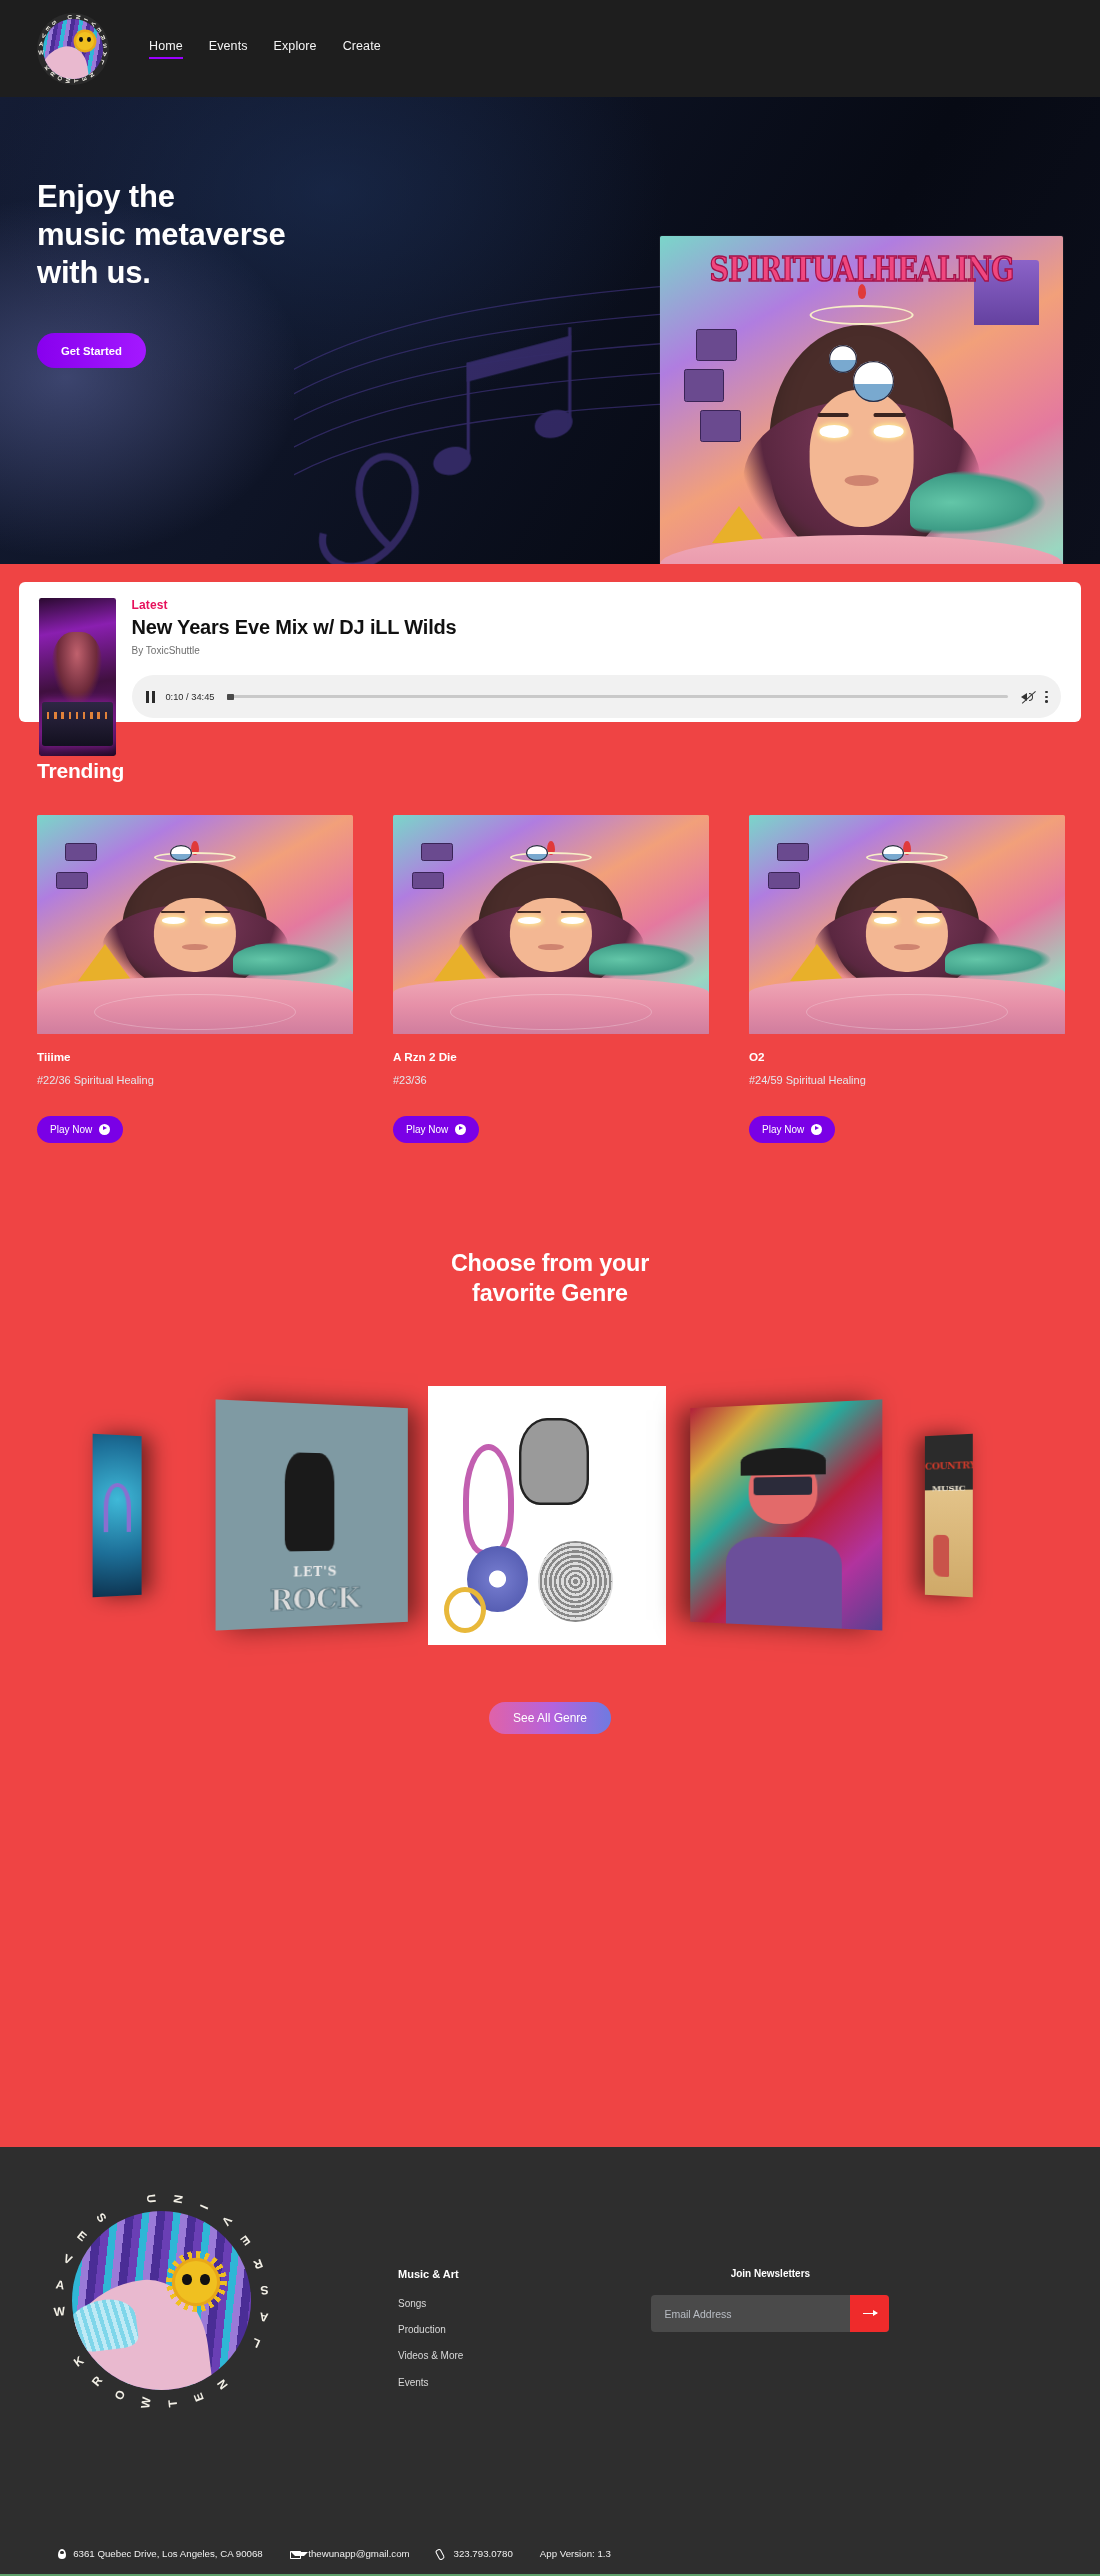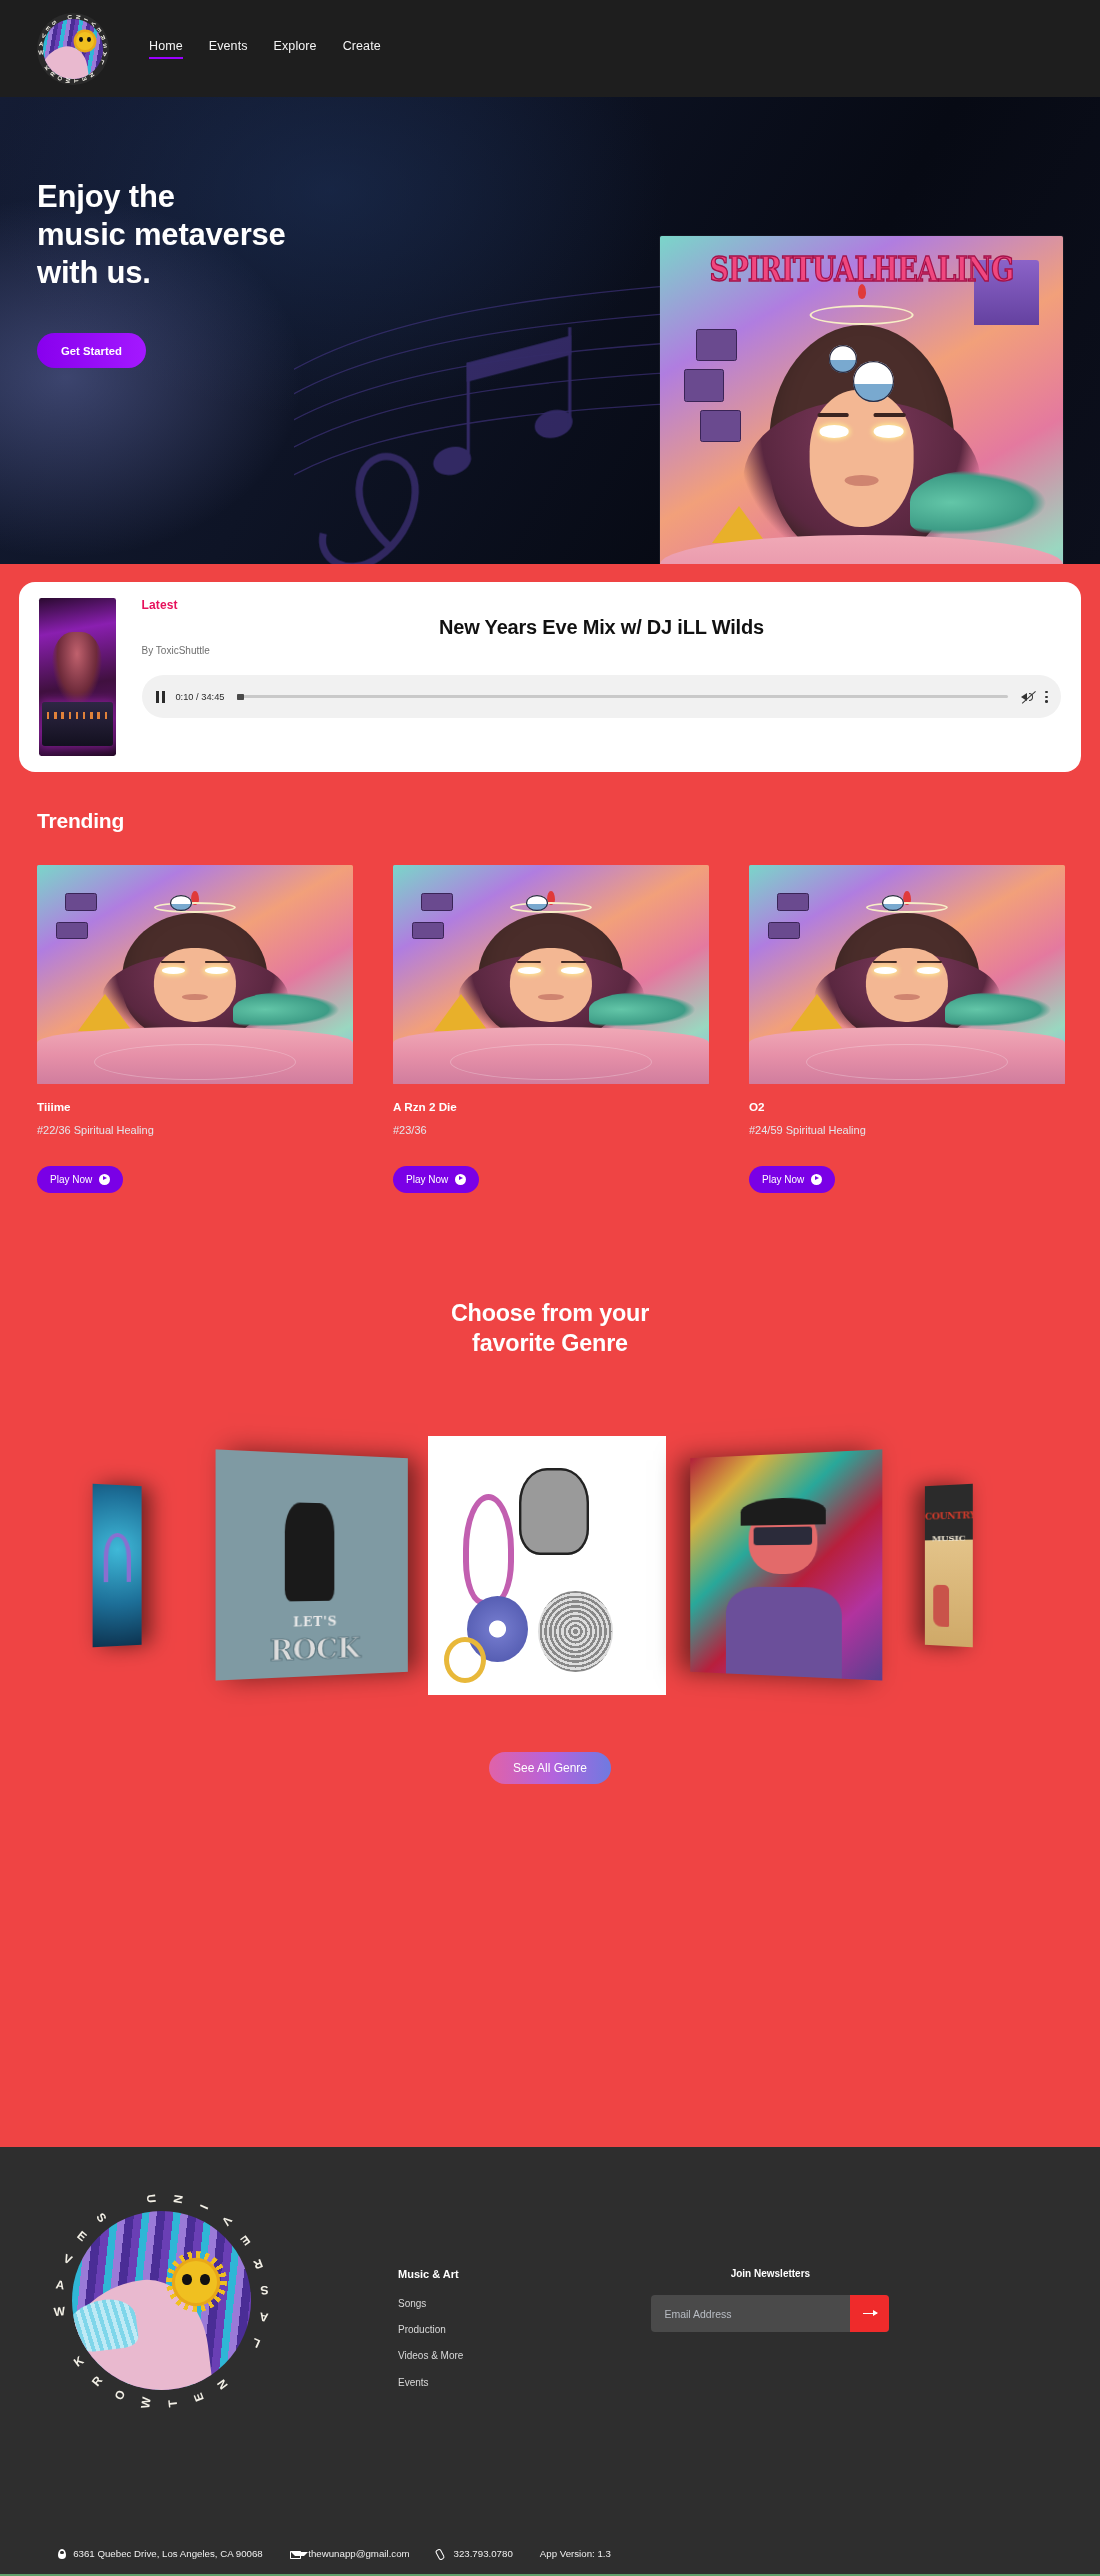--- a/index.html
+++ b/index.html
@@ -167,22 +167,22 @@
     border-radius: 50% 20% 50% 20%;
   }
   .album .castle {
     position:absolute; right:6%; top:6%; width:16%; height:16%;
     background: linear-gradient(180deg,#8b63c8,#6441a0); border-radius:3.2px 3.2px 0 0;
   }
 
   
   .player-wrap { padding: 17.7px 19.3px 0 19.3px; }
   .player-card {
-    background:#fff; border-radius:16px; padding: 16px 19.3px 17.7px 19.3px;
-    display:flex; gap:26px; height: 190px; align-items: flex-start;
+    background:#fff; border-radius:6px; padding: 16px 19.3px 17.7px 19.3px;
+    display:flex; gap:16px; height: 140px; align-items: flex-start;
   }
   .player-thumb {
     width:77px; height:158px; flex:0 0 auto; border-radius:2.4px; overflow:hidden; position:relative;
     background: linear-gradient(170deg,#2a0a2f 0%, #8a1fb0 22%, #40103f 55%, #5b1568 78%, #230a25 100%);
   }
   .player-thumb .dj {
     position:absolute; left:18%; top:22%; width:64%; height:46%;
     background: radial-gradient(ellipse at 50% 30%, #c0616d 0%, #6d2a3a 55%, transparent 72%);
     border-radius:42% 42% 30% 30%;
   }
@@ -191,21 +191,21 @@
     background: linear-gradient(180deg,#2e2744,#13101f); border-radius:3.2px;
     box-shadow: 0 0 8px 1.6px rgba(180,40,200,.5);
   }
   .player-thumb .deck::before {
     content:""; position:absolute; left:8%; top:22%; width:84%; height:16%;
     background: repeating-linear-gradient(90deg,#e0813a 0 2.4px, transparent 2.4px 7.2px);
   }
   .player-meta { flex:1 1 auto; min-width:0; }
   .latest-tag { color:#e6115b; font-size:12px; font-weight:700; letter-spacing:0.1px; }
   .track-title {
-    color:#111; font-size:20px; font-weight:700; margin-top:4px; letter-spacing:-0.2px; line-height:1.15;text-align:center;
+    color:#111; font-size:20px; font-weight:700; margin-top:4px; letter-spacing:-0.2px; line-height:1.15;
   }
   .track-by { color:#6f6f6f; font-size:10px; margin-top:6.4px; }
   .audio-bar {
     margin-top:19.3px; height:43px; border-radius:22px; background:#f1f1f1;
     display:flex; align-items:center; gap:8px; padding:0 13px 0 14.5px;
   }
   .pause-ico { width:11.3px; height:12px; display:flex; gap:2.8px; flex:0 0 auto; cursor:pointer; }
   .pause-ico i { width:3.2px; height:12px; background:#2b2b2b; display:block; }
   .time-txt { color:#2b2b2b; font-size:9.3px; white-space:nowrap; font-family:"Liberation Sans", sans-serif; }
   .progress { flex:1 1 auto; position:relative; height:3.2px; background:#c9c9c9; border-radius:1.6px; margin:0 4.8px; cursor:pointer; }

